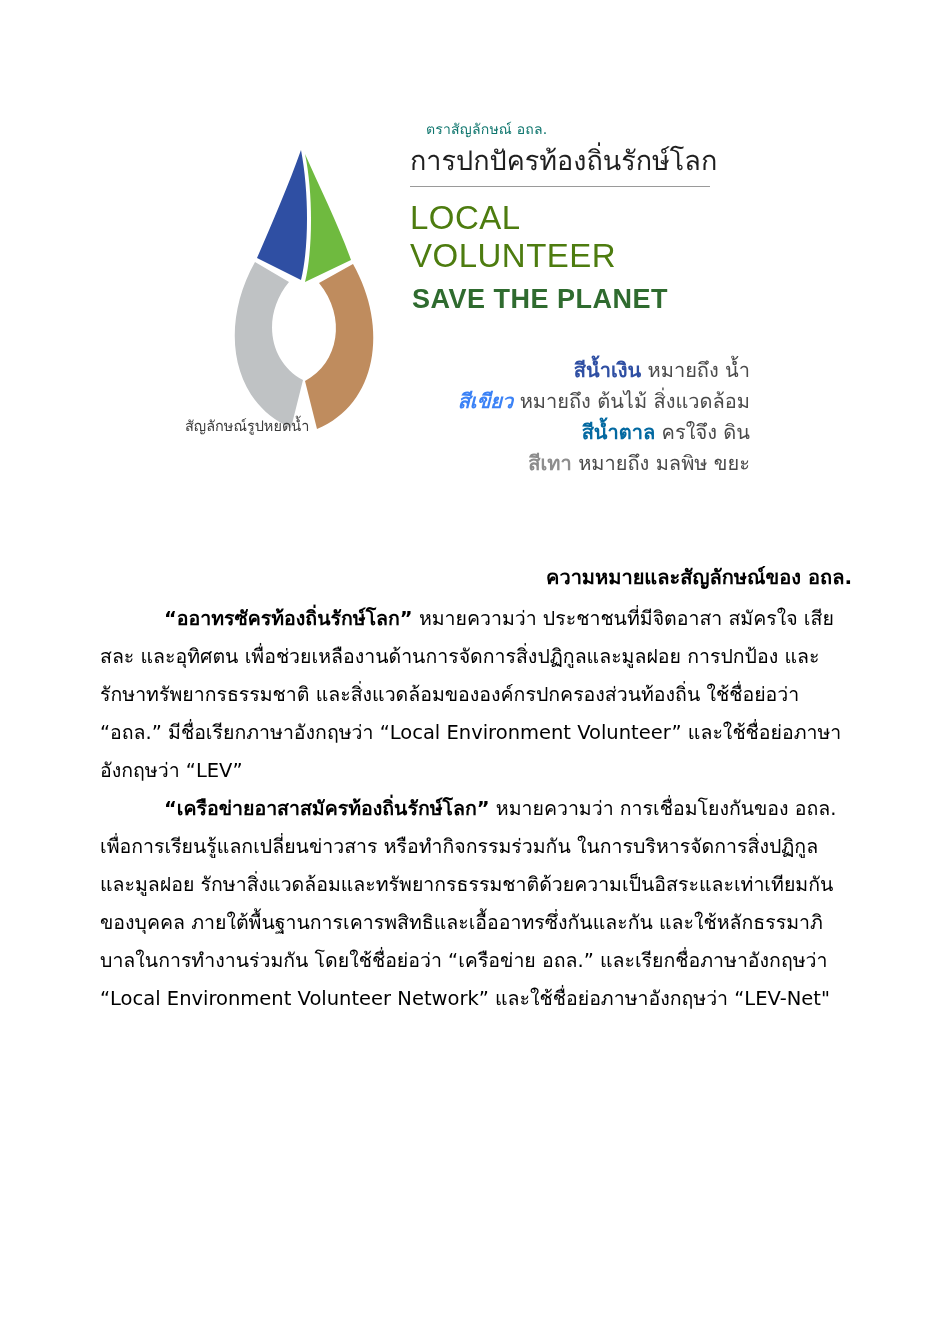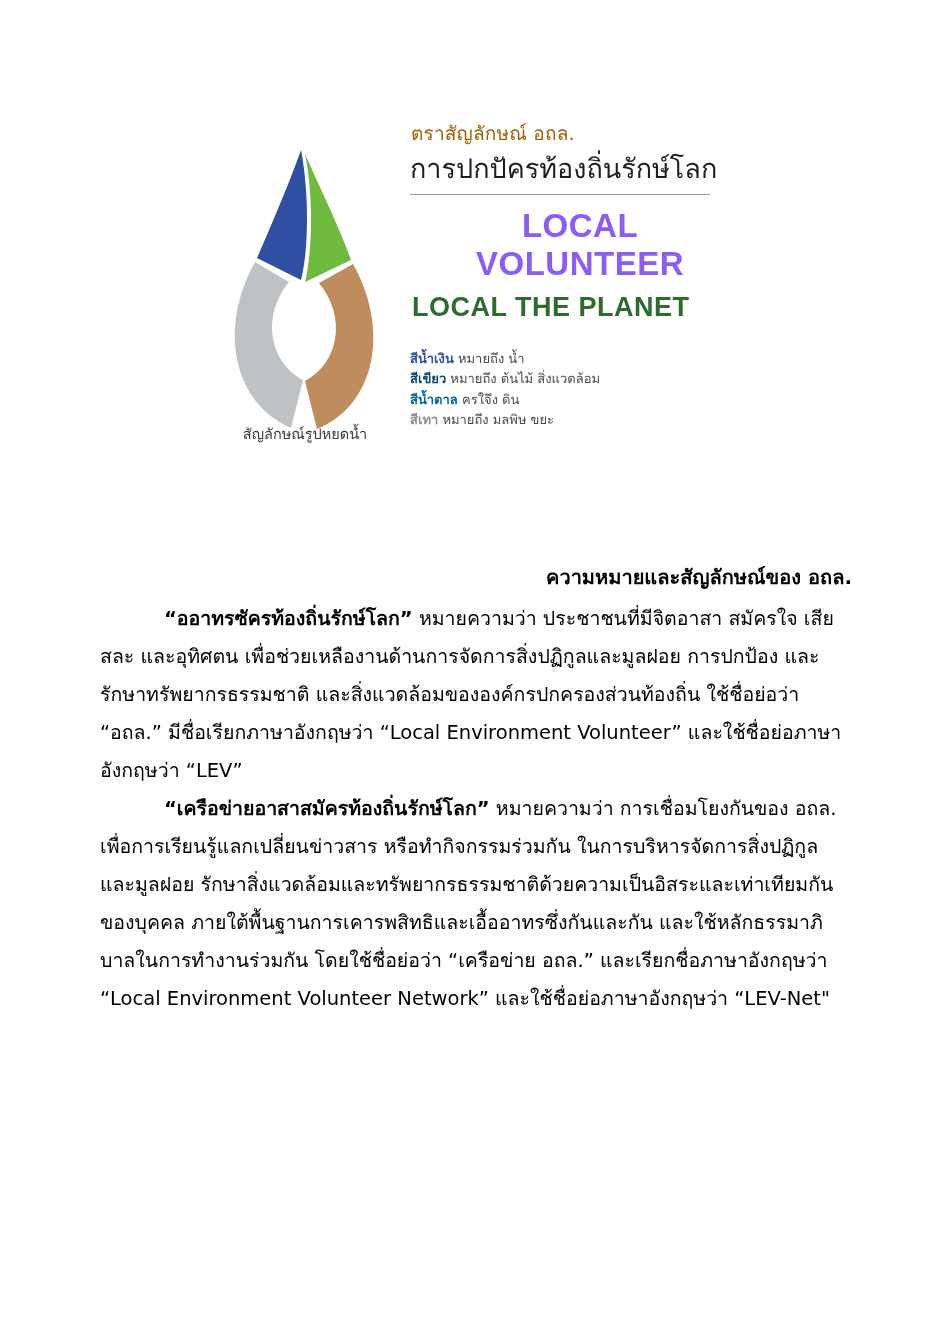--- a/index.html
+++ b/index.html
@@ -44,82 +44,81 @@
     left: 10px;
     top: 22px;
     width: 200px;
     height: 310px;
   }
   .droplet svg { display: block; }
 
   .droplet-caption {
     position: absolute;
     left: -10px;
-    top: 304px;
+    top: 296px;
     width: 240px;
-    text-align: center;
     font-size: 14.5px;
     color: #3b3b3b;
     font-family: Liberation Serif, serif;
   }
 
   
   .logo-text {
     position: absolute;
     left: 215px;
     top: 0;
     width: 340px;
   }
   .logo-tagline {
-    font-size: 19px;
-    color: #a16207;
-    margin: 0 0 4px 1px;
+    font-size: 14px;
+    color: #0f766e;
+    margin: 0 0 4px 16px;
     letter-spacing: .2px;
   }
   .logo-thai-title {
     font-size: 27px;
     color: #1f1f1f;
     margin: 0;
     line-height: 1.25;
     font-weight: 500;
   }
   .logo-rule {
     border: 0;
     border-top: 1.3px solid #9a9a9a;
     margin: 8px 0 12px 0;
     width: 300px;
   }
   .logo-en {
     font-family: "Liberation Sans", sans-serif;
-    color: #8b5cf6;
-    font-weight: bold;
+    color: #4d7c0f;
+    font-weight: normal;
     font-size: 33px;
     line-height: 1.16;
     letter-spacing: .5px;
-    text-align: center;
   }
   .logo-en .line3 { }
   .logo-save {
     font-family: "Liberation Sans", sans-serif;
     color: #2f6b2f;
     font-weight: bold;
     font-size: 27px;
     letter-spacing: .5px;
     margin-top: 9px;
     margin-left: 2px;
   }
   .legend {
-    margin-top: 26px;
-    font-size: 13px;
+    margin-top: 40px;
+    font-size: 20px;
     line-height: 1.55;
+    text-align: right;
   }
   .legend div { white-space: nowrap; }
   .legend .sw { font-weight: bold; }
   .legend .blue .sw { color: #2f4fa3; }
-  .legend .green .sw { color: #0c4a6e; }
+  .legend .green .sw { color: #3b82f6; font-style: italic; }
   .legend .brown .sw { color: #0369a1; }
   .legend .grey .sw { color: #8d8d8d; }
   .legend .desc { color: #4a4a4a; }
 
   
   .body-text {
     position: absolute;
     left: 100px;
     top: 558px;
     width: 752px;
@@ -165,21 +164,21 @@
       <div class="droplet-caption">สัญลักษณ์รูปหยดน้ำ</div>
 
       <div class="logo-text">
         <p class="logo-tagline">ตราสัญลักษณ์ อถล.</p>
         <p class="logo-thai-title">การปกปัครท้องถิ่นรักษ์โลก</p>
         <hr class="logo-rule">
         <div class="logo-en">
           <div>LOCAL</div>
           <div class="line3">VOLUNTEER</div>
         </div>
-        <div class="logo-save">LOCAL THE PLANET</div>
+        <div class="logo-save">SAVE THE PLANET</div>
 
         <div class="legend">
           <div class="blue">
             <span class="sw">สีน้ำเงิน</span>
             <span class="desc">หมายถึง น้ำ</span>
           </div>
           <div class="green">
             <span class="sw">สีเขียว</span>
             <span class="desc">หมายถึง ต้นไม้ สิ่งแวดล้อม</span>
           </div>

